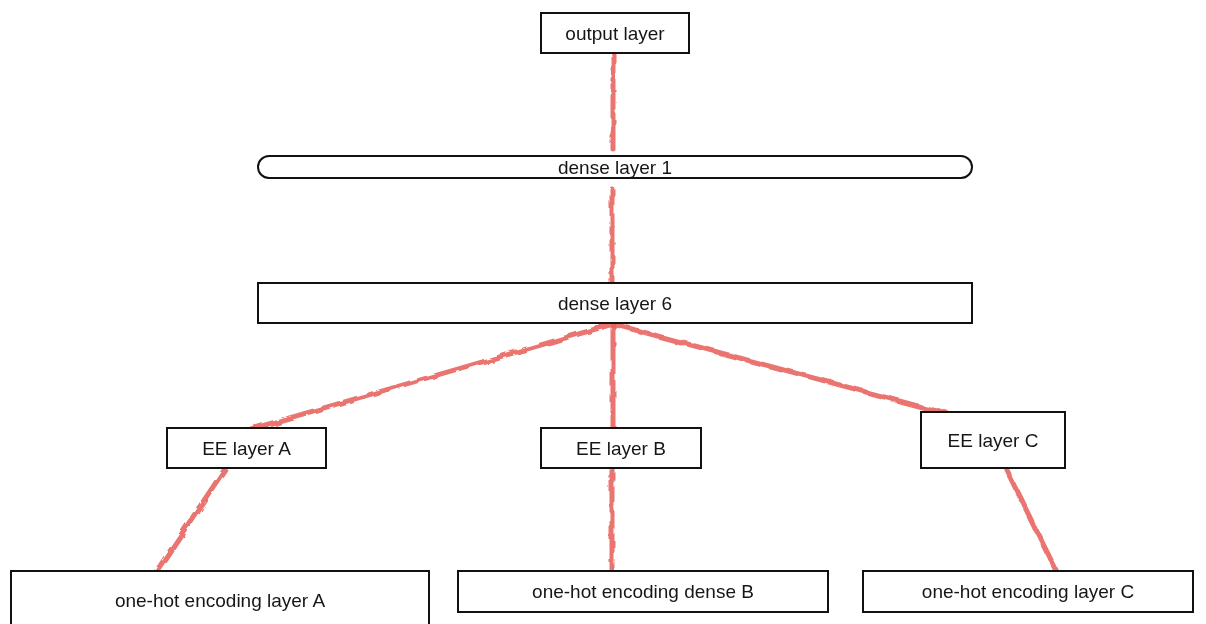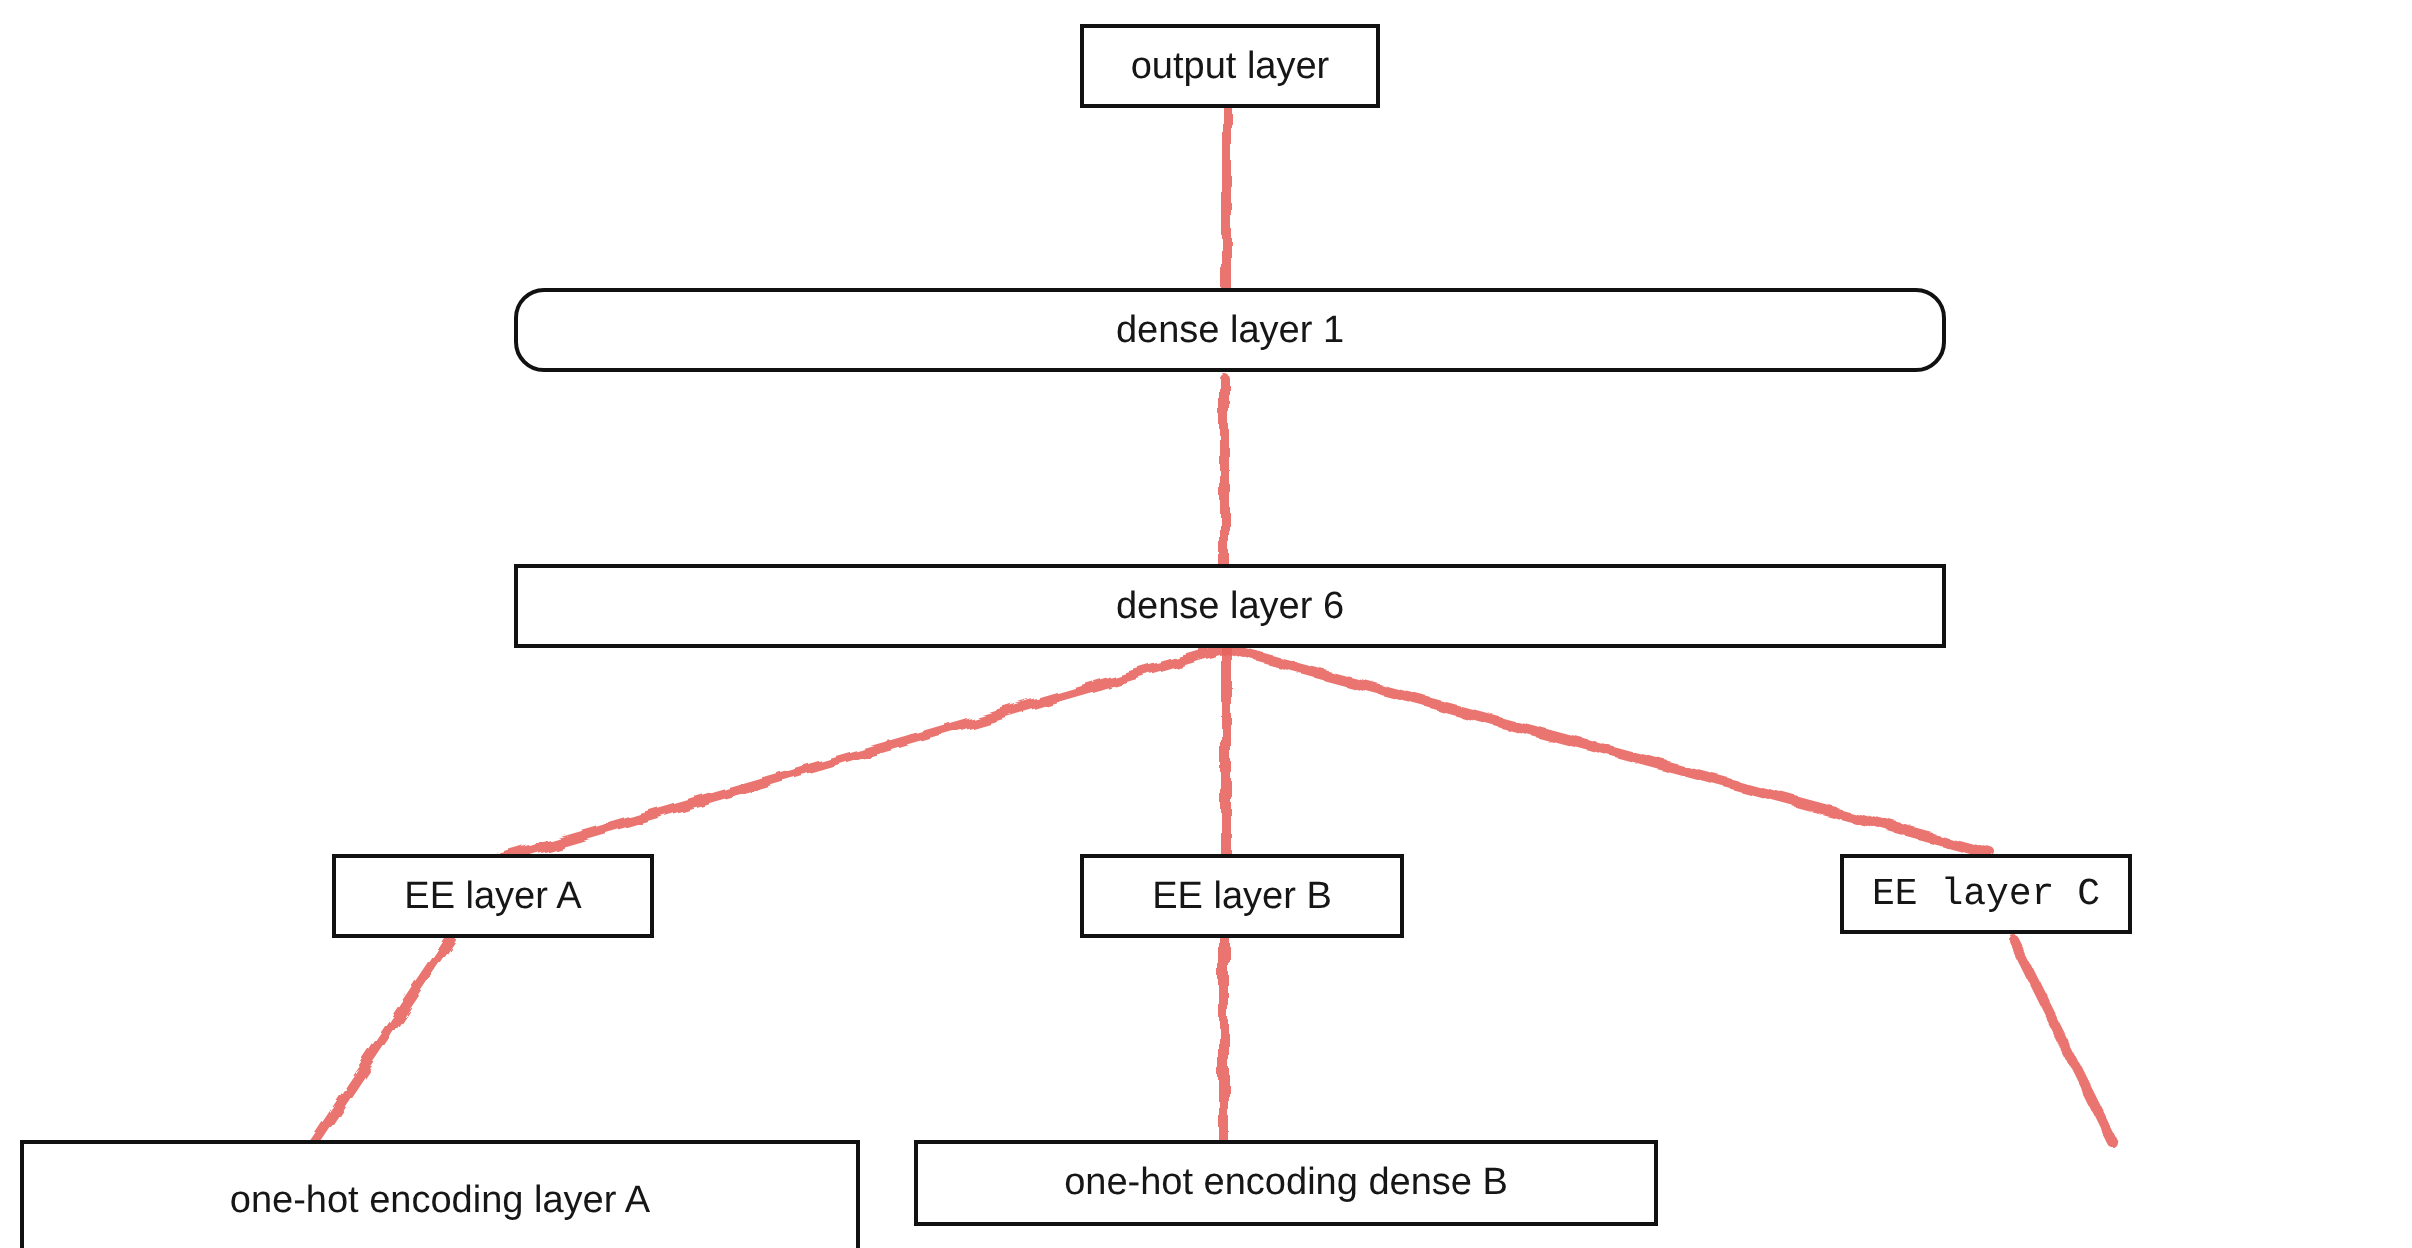--- a/index.html
+++ b/index.html
@@ -35,25 +35,25 @@
     border: 2.5px solid #111111;
     color: #161616;
     font-size: 19px;
     line-height: 1;
     display: flex;
     align-items: center;
     justify-content: center;
     white-space: nowrap;
   }
   .n-output   { left: 540px; top: 12px;  width: 150px; height: 42px; }
-  .n-dense1   { left: 257px; top: 144px; width: 716px; height: 42px; border-radius: 15px; }
+  .n-dense1   { left: 257px; top: 155px; width: 716px; height: 24px; border-radius: 15px; }
   .n-dense0   { left: 257px; top: 282px; width: 716px; height: 42px; }
   .n-ee-a     { left: 166px; top: 427px; width: 161px; height: 42px; }
   .n-ee-b     { left: 540px; top: 427px; width: 162px; height: 42px; }
-  .n-ee-c     { left: 920px; top: 427px; width: 146px; height: 40px; font-family: Liberation Mono, monospace; }
+  .n-ee-c     { left: 920px; top: 411px; width: 146px; height: 58px; }
   .n-onehot-a { left: 10px;  top: 570px; width: 420px; height: 60px; }
   .n-onehot-b { left: 457px; top: 570px; width: 372px; height: 43px; }
   .n-onehot-c { left: 862px; top: 570px; width: 332px; height: 43px; }
 </style>
 </head>
 <body>
 
 <div class="canvas">
 
   <svg id="edges-layer" viewBox="0 0 1206 624" xmlns="http://www.w3.org/2000/svg">
@@ -84,14 +84,15 @@
   <div class="node n-ee-a">EE layer A</div>
 
   <div class="node n-ee-b">EE layer B</div>
 
   <div class="node n-ee-c">EE layer C</div>
 
   <div class="node n-onehot-a">one-hot encoding layer A</div>
 
   <div class="node n-onehot-b">one-hot encoding dense B</div>
 
+  <div class="node n-onehot-c">one-hot encoding layer C</div>
 
 </div>
 
 </body></html>

